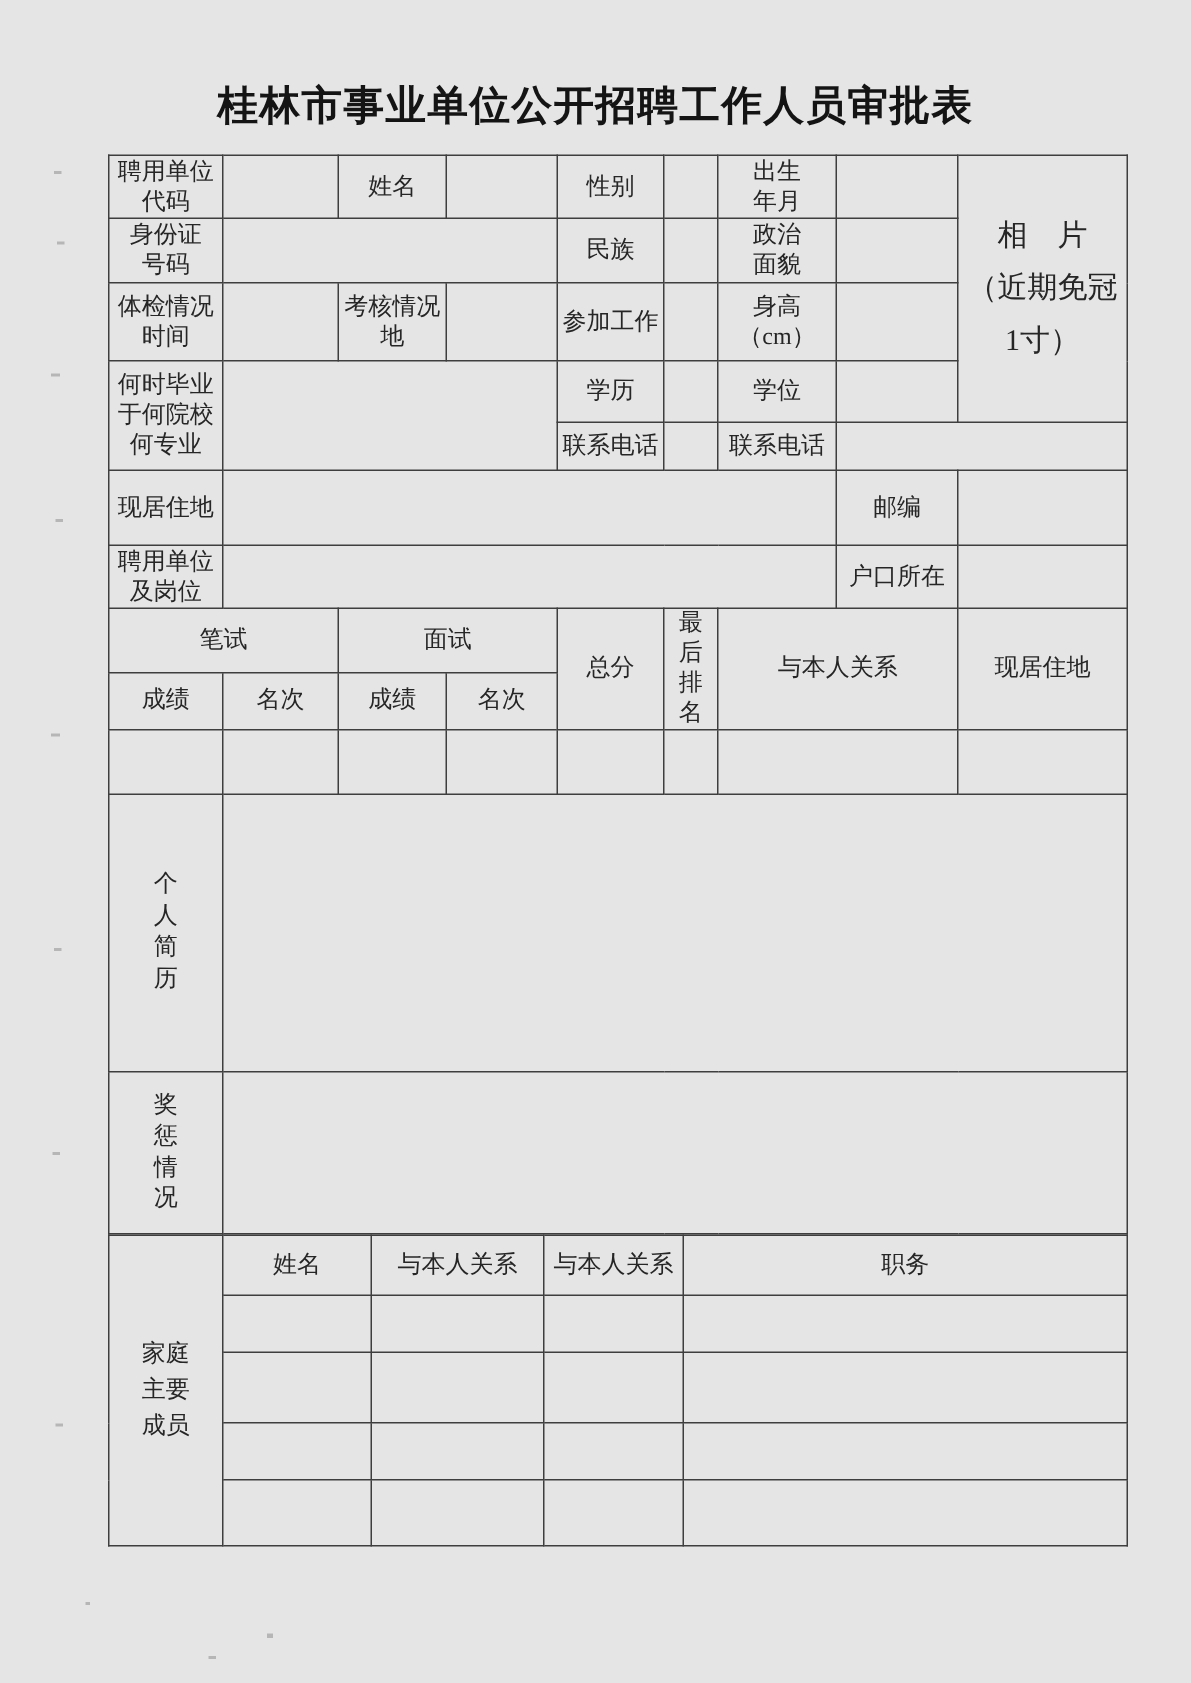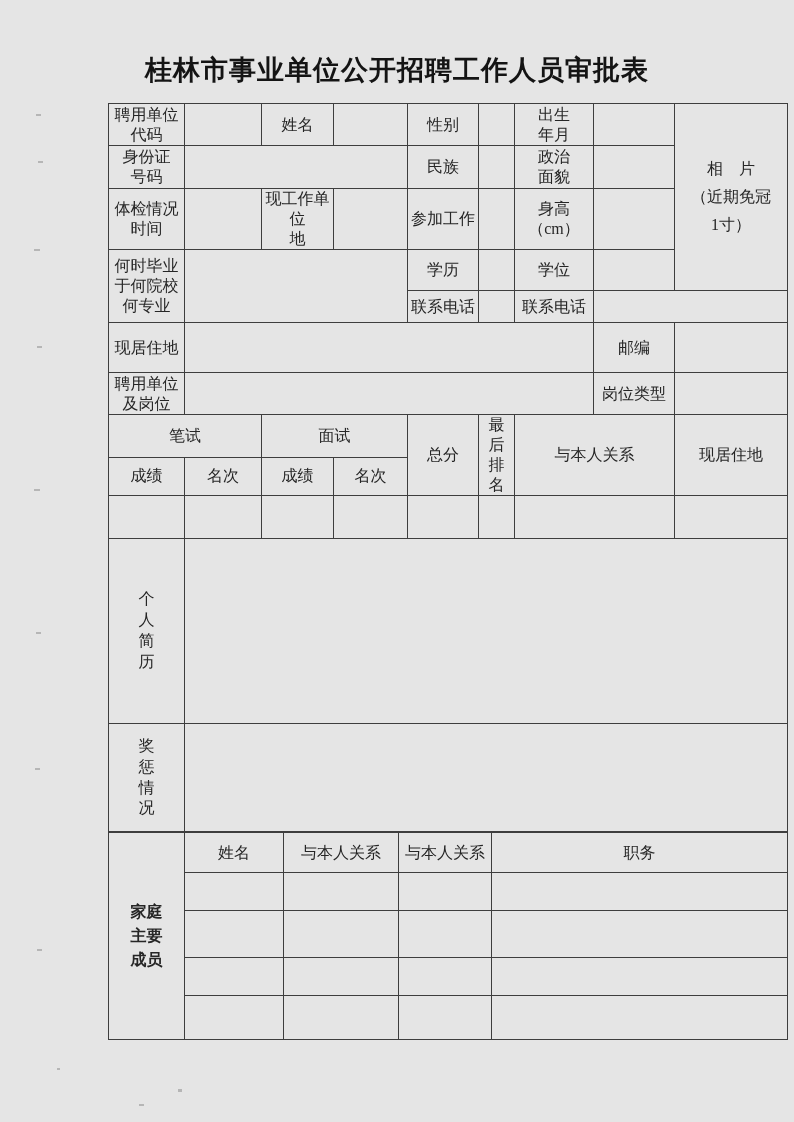--- a/index.html
+++ b/index.html
@@ -10,33 +10,33 @@
     overflow:hidden;
     font-family:"Liberation Serif","DejaVu Serif",serif;
     color:#262626;
   }
   .title{
     position:absolute;top:52px;left:0;width:794px;
     text-align:center;
     font-family:"Liberation Sans","DejaVu Sans",sans-serif;
     font-weight:bold;font-size:27px;letter-spacing:1px;color:#141414;
   }
-  .form-wrap{position:absolute;left:72px;top:103px;width:679px;margin-left:36px;}
+  .form-wrap{position:absolute;left:72px;top:103px;width:679px;}
   table{border-collapse:collapse;table-layout:fixed;width:679px;}
   td{
     border:1.6px solid #3e3e3e;
     padding:0 2px;
     text-align:center;vertical-align:middle;
     font-size:16px;line-height:1.25;
     white-space:pre-line;
     overflow:hidden;
   }
-  .photo-cell{line-height:1.75;font-size:16px;}
+  .photo-cell{line-height:1.75;font-size:20px;}
   .vert{line-height:1.3;}
-  .fam-label{line-height:1.5;font-weight:bold;}
+  .fam-label{line-height:1.5;}
   
   .mark{position:absolute;background:#7d7d7d;opacity:.45;}
 </style>
 </head>
 <body>
 
 <div class="page">
 
   <div class="title">桂林市事业单位公开招聘工作人员审批表</div>
 
@@ -80,21 +80,21 @@
         <td></td>
         <td>政治
 面貌</td>
         <td></td>
       </tr>
 
       <tr style="height:52px">
         <td>体检情况
 时间</td>
         <td></td>
-        <td>现工作单位
+        <td>考核情况
 地</td>
         <td></td>
         <td>参加工作</td>
         <td></td>
         <td>身高
 （cm）</td>
         <td></td>
       </tr>
 
       <tr style="height:41px">
@@ -119,21 +119,21 @@
         <td>现居住地</td>
         <td colspan="6"></td>
         <td>邮编</td>
         <td></td>
       </tr>
 
       <tr style="height:42px">
         <td>聘用单位
 及岗位</td>
         <td colspan="6"></td>
-        <td>岗位类型</td>
+        <td>户口所在</td>
         <td></td>
       </tr>
 
       <tr style="height:42px">
         <td colspan="2">笔试</td>
         <td colspan="2">面试</td>
         <td rowspan="2">总分</td>
         <td rowspan="2">最后
 排名</td>
         <td rowspan="2" colspan="2">与本人关系</td>

